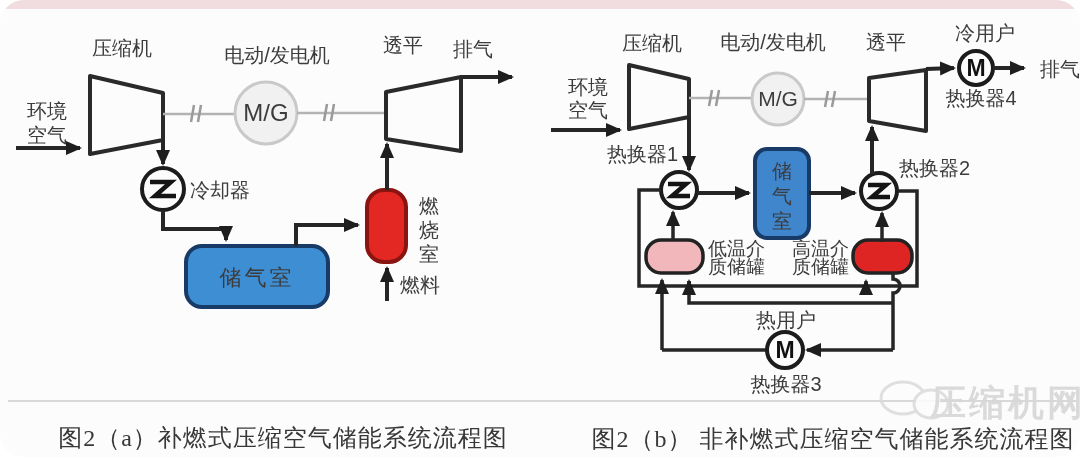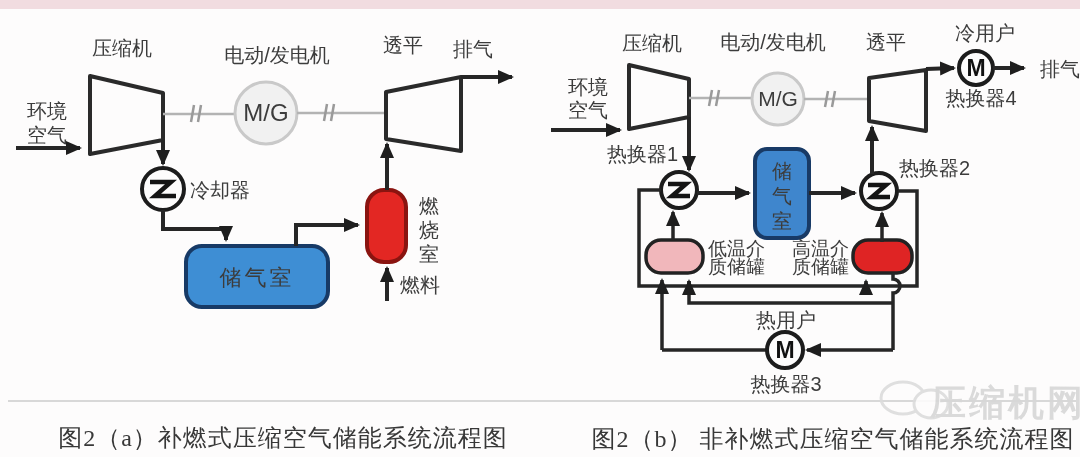--- a/index.html
+++ b/index.html
@@ -1,17 +1,17 @@
 <!DOCTYPE html>
 <html><head>
 <meta charset="utf-8">
 <style>
   html,body{margin:0;padding:0;background:#ffffff;}
   #stage{position:relative;width:1080px;height:457px;background:#fdfcfc;overflow:hidden;
-         font-family:"Liberation Sans", sans-serif;}
+         font-family:"Liberation Sans", sans-serif;border-radius:24px;}
   svg{position:absolute;left:0;top:0;}
   text{fill:#3c3c3c;font-family:"Liberation Sans", sans-serif;}
   .cap{font-family:"Liberation Serif", serif;font-size:24px;fill:#383838;letter-spacing:1px;}
   .lbl{font-size:20px;}
   .lbl-s{font-size:19px;}
   .pipe{stroke:#262626;stroke-width:3.5;fill:none;}
   .pipe-th{stroke:#262626;stroke-width:4;fill:none;}
   .machine{fill:#fdfcfc;stroke:#2a2a2a;stroke-width:4;stroke-linejoin:round;}
   .hx-circ{fill:#fdfcfc;stroke:#1c1c1c;stroke-width:4;}
   .zig{fill:none;stroke:#141414;stroke-width:4.5;stroke-linejoin:miter;}

